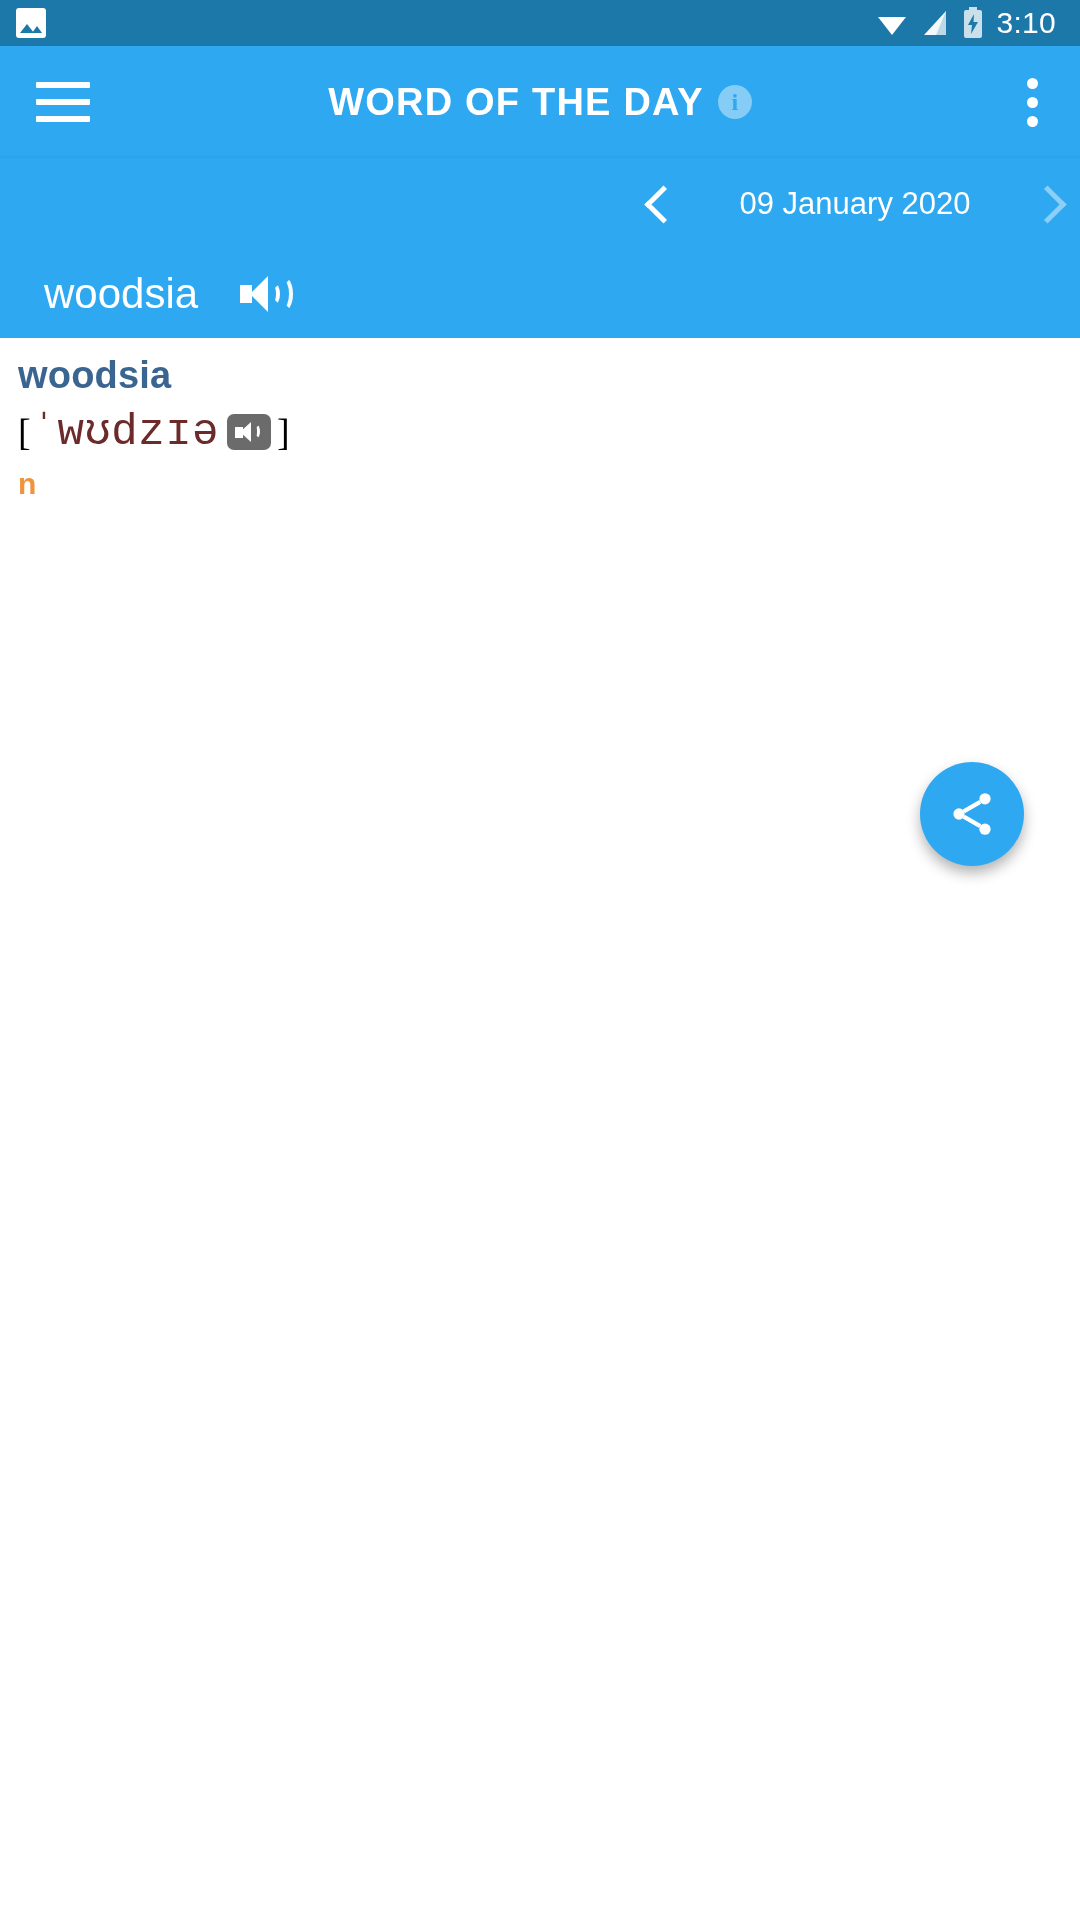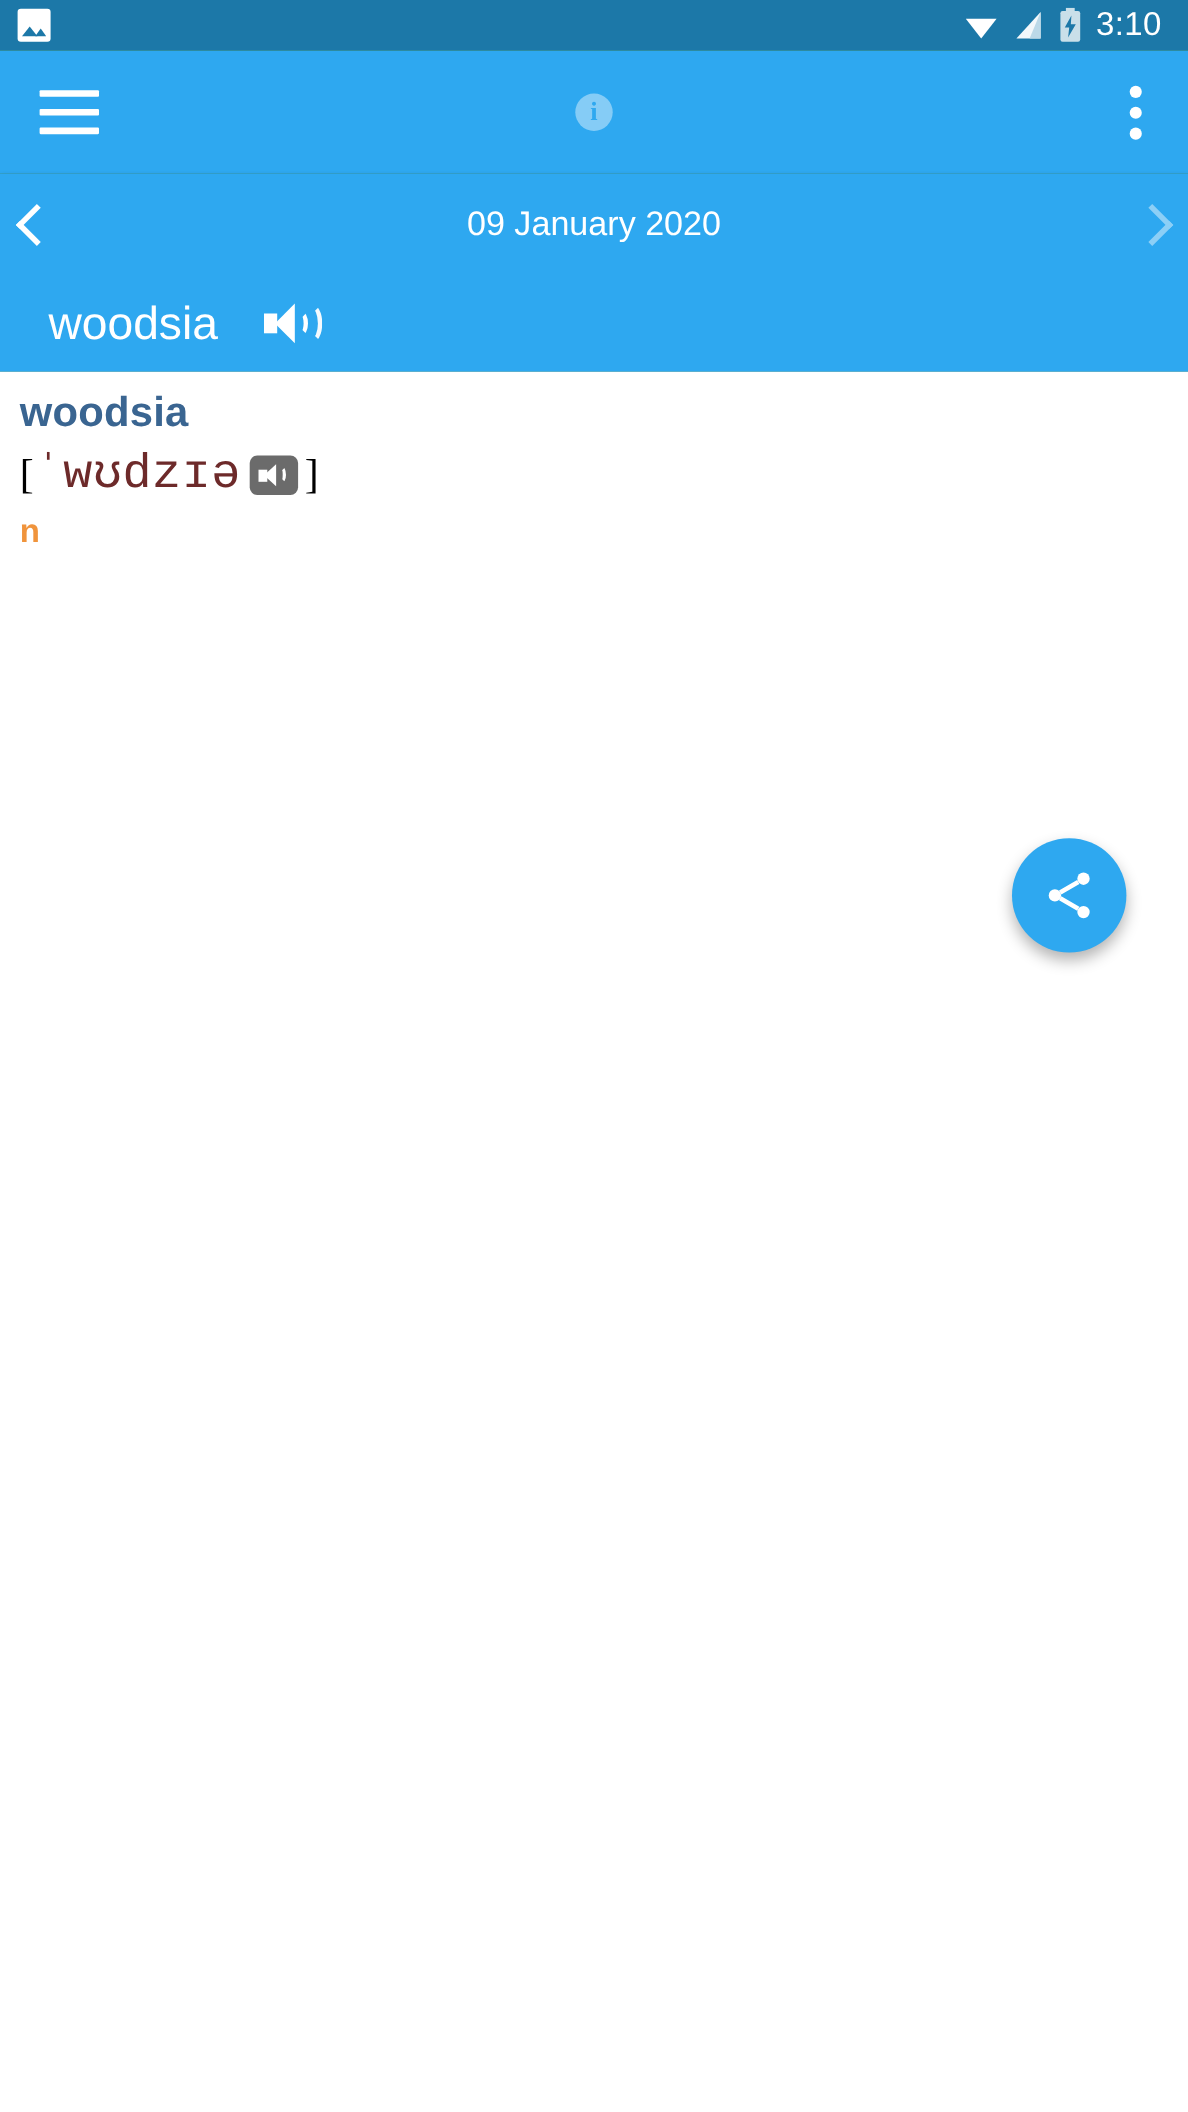--- a/index.html
+++ b/index.html
@@ -2,21 +2,21 @@
 <html><head>
 <meta charset="utf-8">
 <style>
   * { box-sizing: border-box; margin: 0; padding: 0; }
   html, body {
     width: 1080px; height: 1920px;
     background: #ffffff;
     font-family: "Liberation Sans", sans-serif;
     overflow: hidden;
   }
-  #app { position: relative; width: 1080px; height: 1344px; background: #4d7c0f; }
+  #app { position: relative; width: 1080px; height: 1344px; background: #7f1d1d; }
 
   
   .status-bar {
     position: absolute; top: 0; left: 0;
     width: 1080px; height: 46px;
     background: #1c78a8;
     display: flex; align-items: center;
     padding: 0 16px;
   }
   .status-left { display: flex; align-items: center; gap: 10px; }
@@ -83,21 +83,21 @@
 
   
   .header-panel {
     position: absolute; top: 158px; left: 0;
     width: 1080px; height: 180px;
     background: #2ea8f0;
     box-shadow: 0 2px 5px rgba(0,0,0,0.22);
   }
   .date-nav {
     position: absolute; top: 0; left: 0; width: 1080px; height: 92px;
-    display: flex; align-items: center; justify-content: space-between;
+    display: flex; align-items: center; justify-content: flex-end;
   }
   .date-label {
     color: #ffffff; font-size: 31px; font-weight: 400;
     min-width: 330px; text-align: center;
   }
   .chev {
     width: 60px; height: 60px; position: relative; cursor: pointer;
     display: flex; align-items: center; justify-content: center;
   }
   .chev::before {
@@ -209,20 +209,21 @@
     </div>
   </div>
 
   <div class="app-bar">
     <div class="hamburger">
       <span></span>
         <span></span>
         <span></span>
     </div>
     <div class="app-title-wrap">
+      <div class="app-title">WORD OF THE DAY</div>
       <div class="info-icon">i</div>
     </div>
     <div class="overflow-menu">
       <i></i>
         <i></i>
         <i></i>
     </div>
   </div>
 
   <div class="header-panel">

